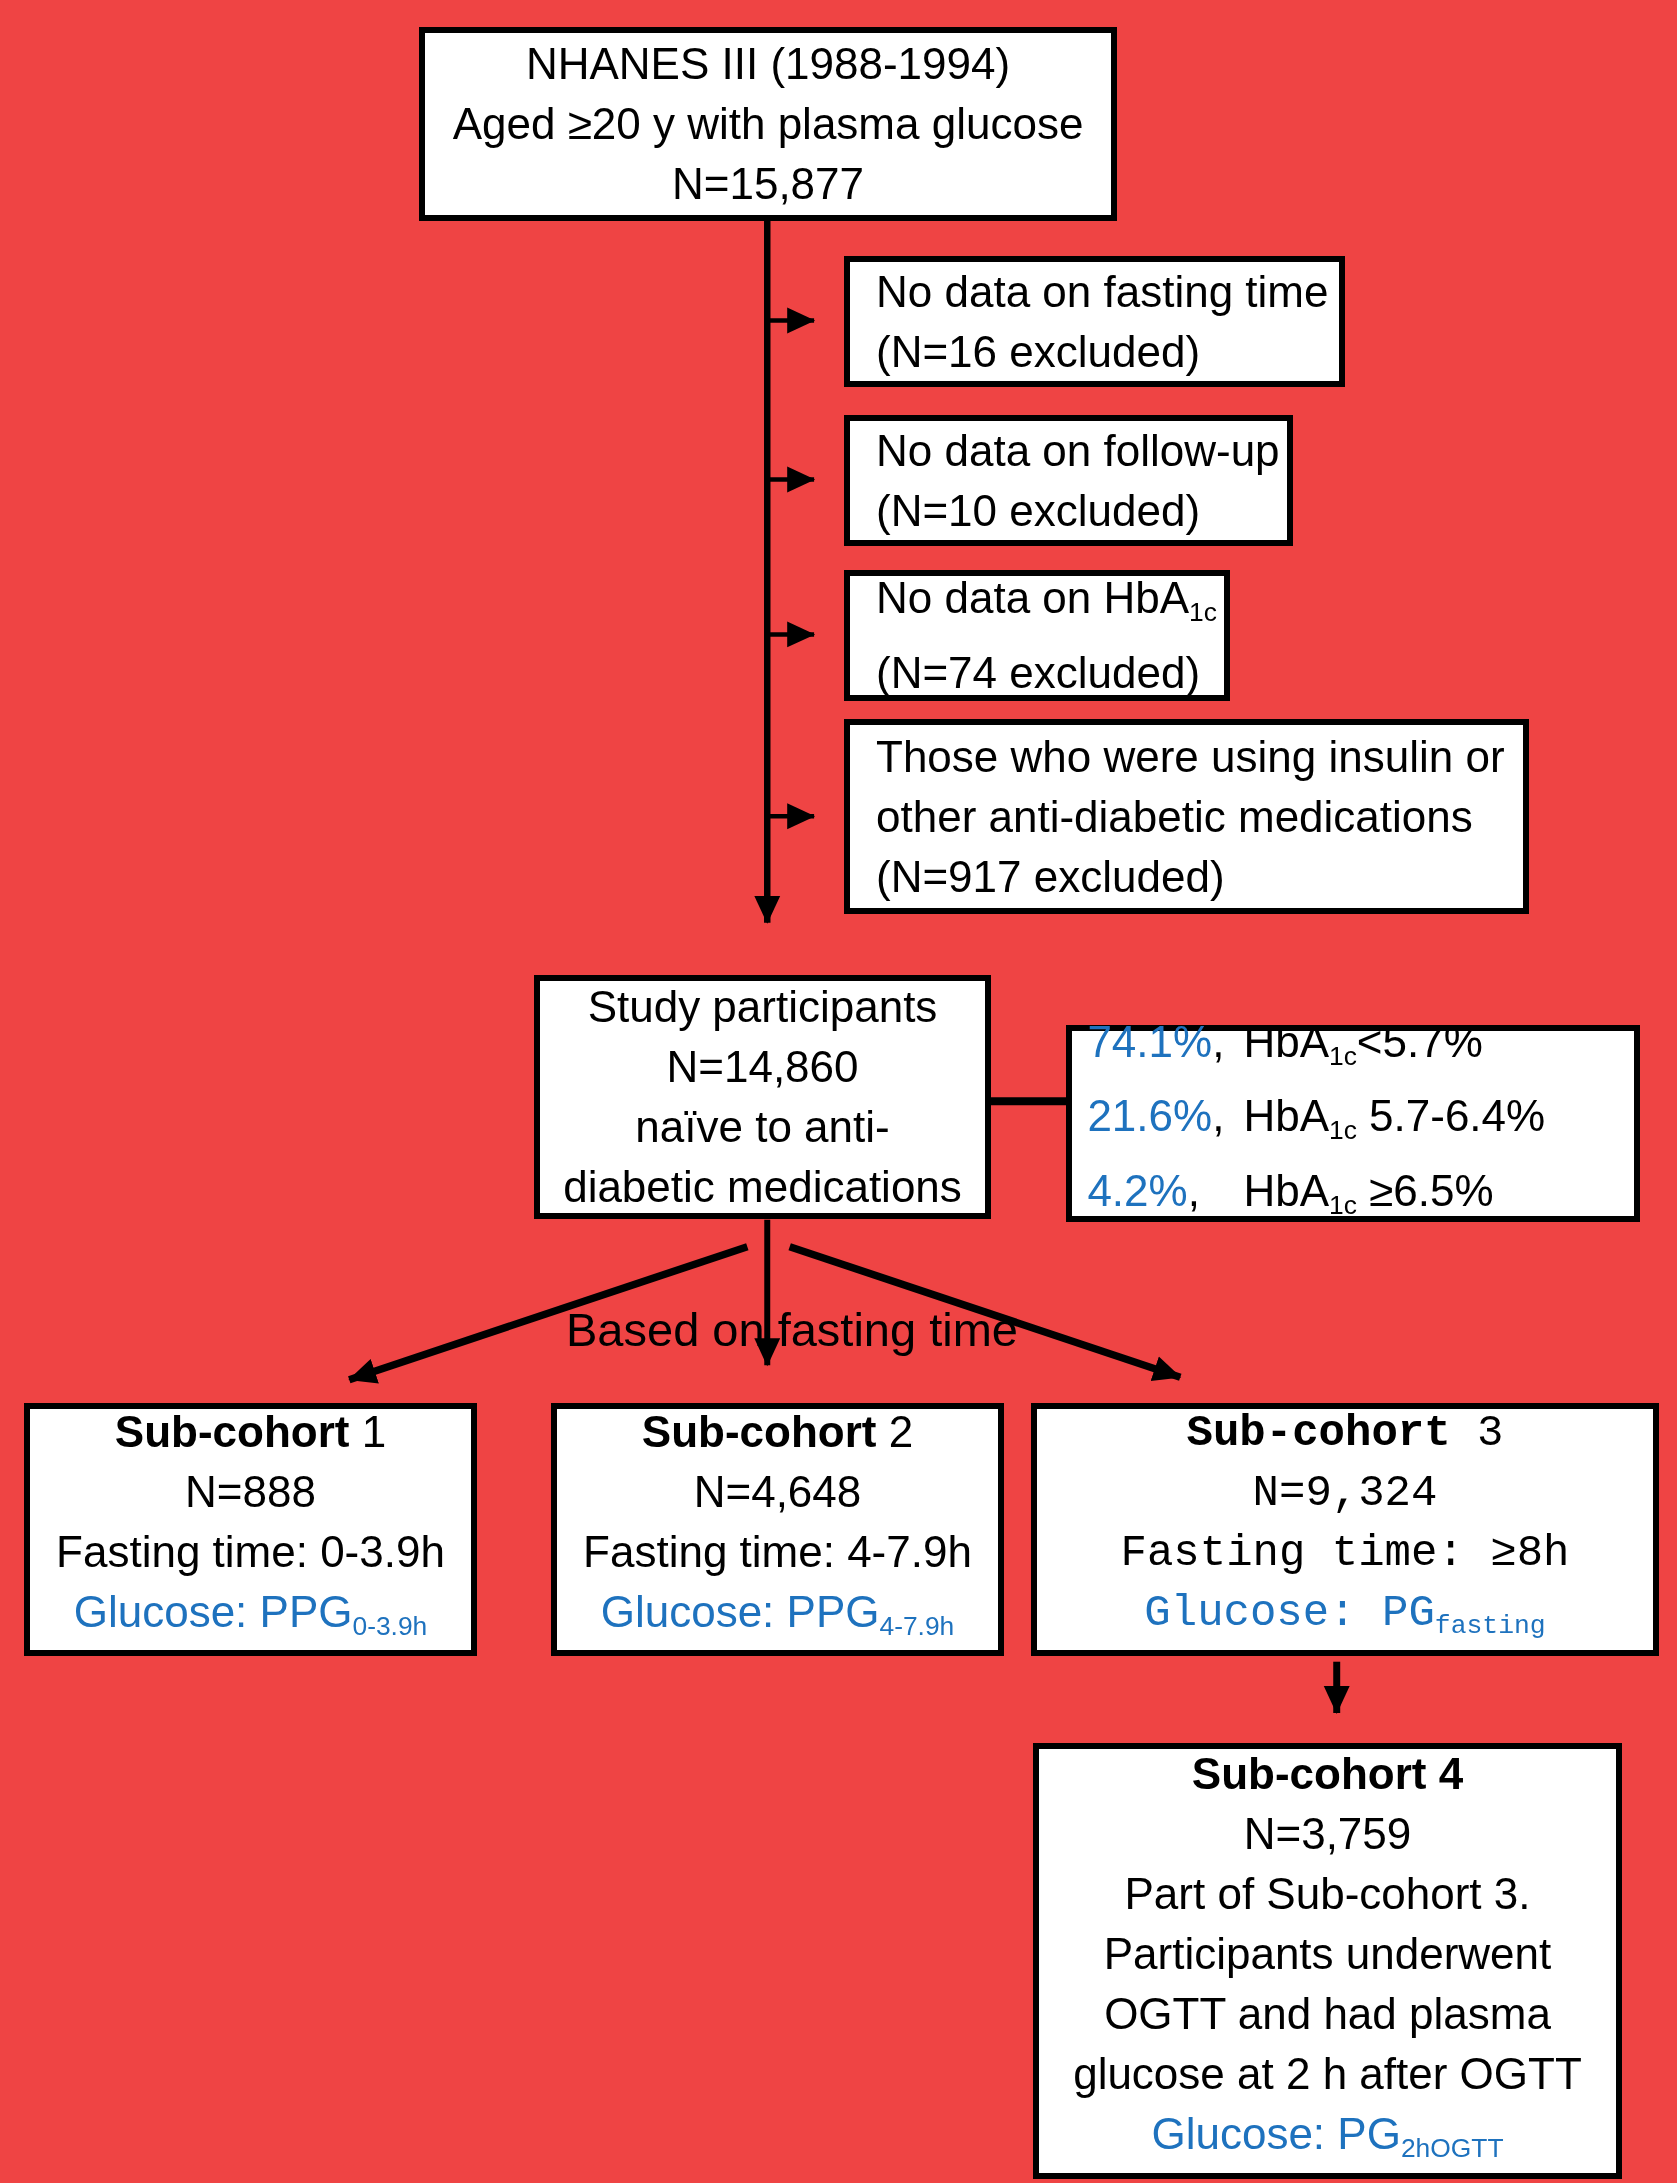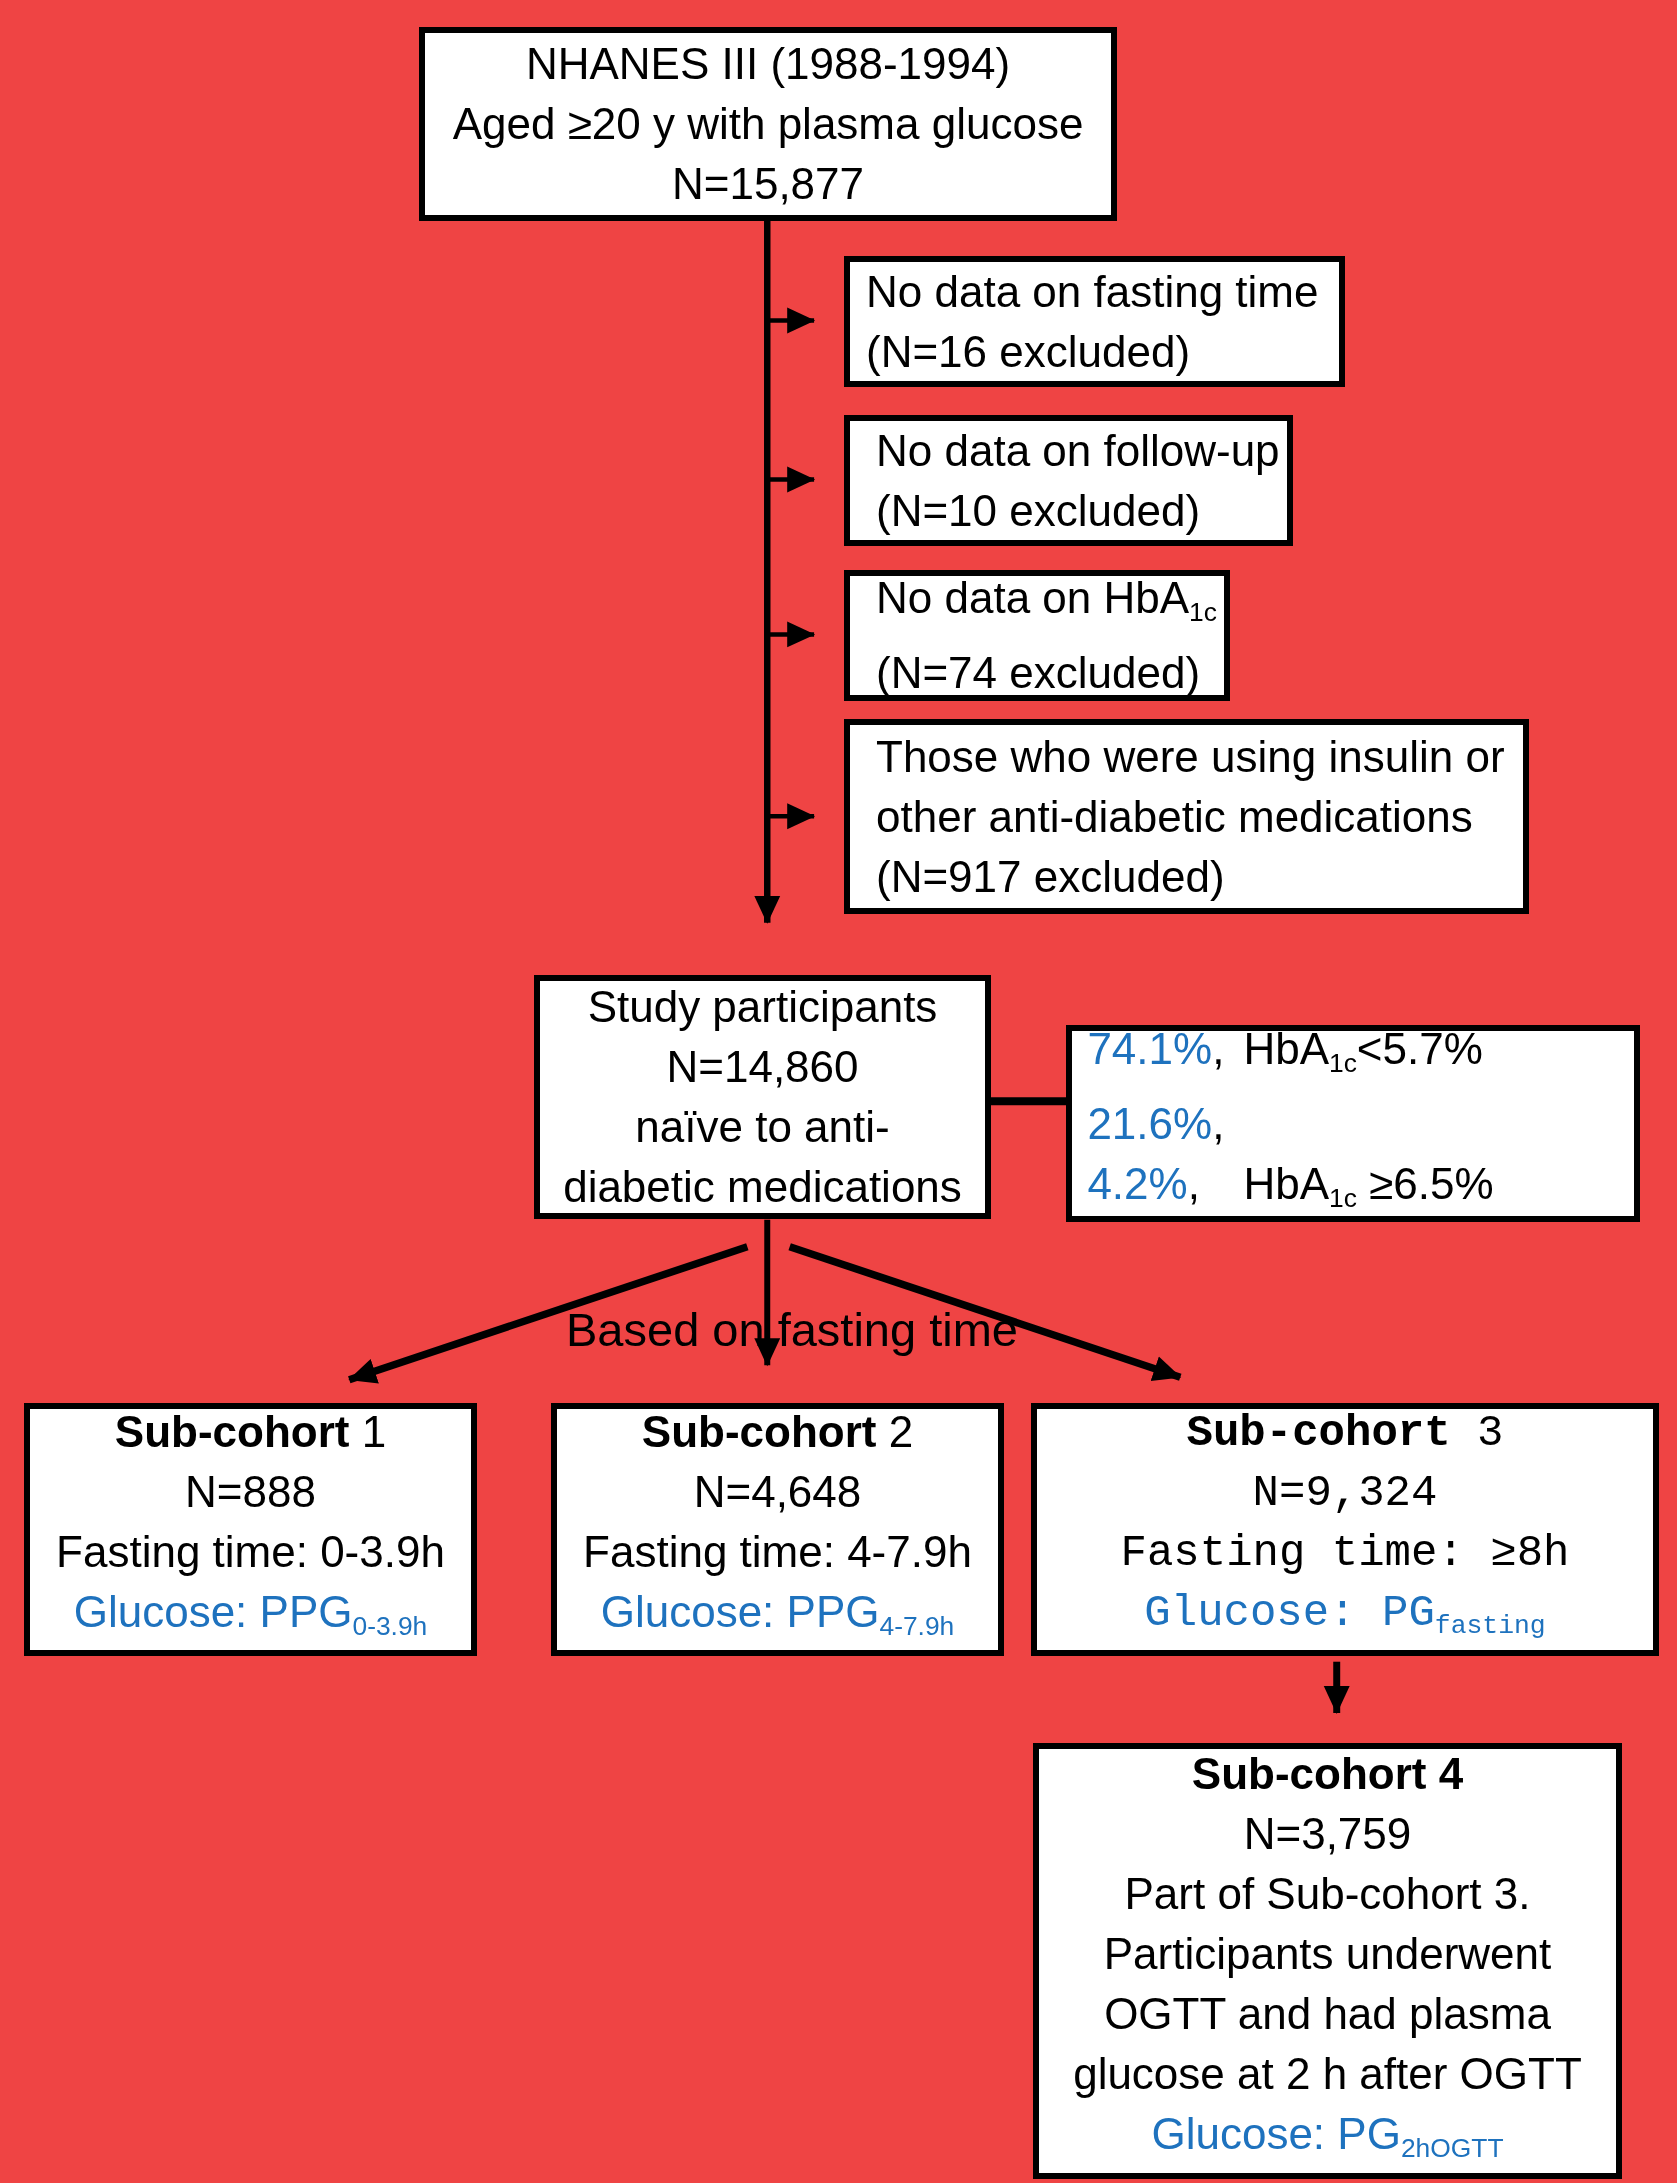--- a/index.html
+++ b/index.html
@@ -17,21 +17,21 @@
   .line{white-space:nowrap;}
   .blue{color:#1E72BE;}
   .sub{font-size:0.60em;vertical-align:-0.32em;text-align:center;}
   .bold{font-weight:bold;}
   #arrow-layer{position:absolute;top:0;left:0;z-index:1;}
   .flow-label{position:absolute;z-index:3;text-align:center;font-size:47px;white-space:nowrap;line-height:60px;}
   .hrow{display:flex;white-space:nowrap;}
   .hcol1{width:156px;flex:0 0 auto;}
   
   #top-box{left:419px;top:27px;width:698px;height:194px;}
-  #excl-box-1{left:844px;top:256px;width:501px;height:131px;padding-left:16px;}
+  #excl-box-1{left:844px;top:256px;width:501px;height:131px;padding-left:26px;}
   #excl-box-2{left:844px;top:415px;width:449px;height:131px;padding-left:26px;}
   #excl-box-3{left:844px;top:570px;width:386px;height:131px;padding-left:26px;}
   #excl-box-4{left:844px;top:719px;width:685px;height:195px;padding-left:26px;}
   #study-box{left:534px;top:975px;width:457px;height:244px;}
   #hba1c-box{left:1066px;top:1003px;width:574px;height:197px;padding-left:15.4px;margin-top:22px;}
   #branch-label{left:563px;top:1300px;width:458px;}
   #subcohort-box-1{left:24px;top:1403px;width:453px;height:253px;}
   #subcohort-box-2{left:551px;top:1403px;width:453px;height:253px;}
   #subcohort-box-3{left:1031px;top:1403px;width:628px;height:253px;font-family:Liberation Mono, monospace;}
   #subcohort-box-4{left:1033px;top:1743px;width:589px;height:436px;}
@@ -93,20 +93,21 @@
     <div class="line">diabetic medications</div>
   </div>
 
   <div class="box leftal" id="hba1c-box">
     <div class="hrow">
       <span class="hcol1"><span class="blue">74.1%</span><span>,</span></span>
       <span><span>HbA</span><span class="sub">1c</span><span>&lt;5.7%</span></span>
     </div>
     <div class="hrow">
       <span class="hcol1"><span class="blue">21.6%</span><span>,</span></span>
+      <span><span>HbA</span><span class="sub">1c</span><span> 5.7-6.4%</span></span>
     </div>
     <div class="hrow">
       <span class="hcol1"><span class="blue">4.2%</span><span>,</span></span>
       <span><span>HbA</span><span class="sub">1c</span><span> ≥6.5%</span></span>
     </div>
   </div>
 
   <div class="flow-label" id="branch-label">Based on fasting time</div>
 
   <div class="box center" id="subcohort-box-1">

